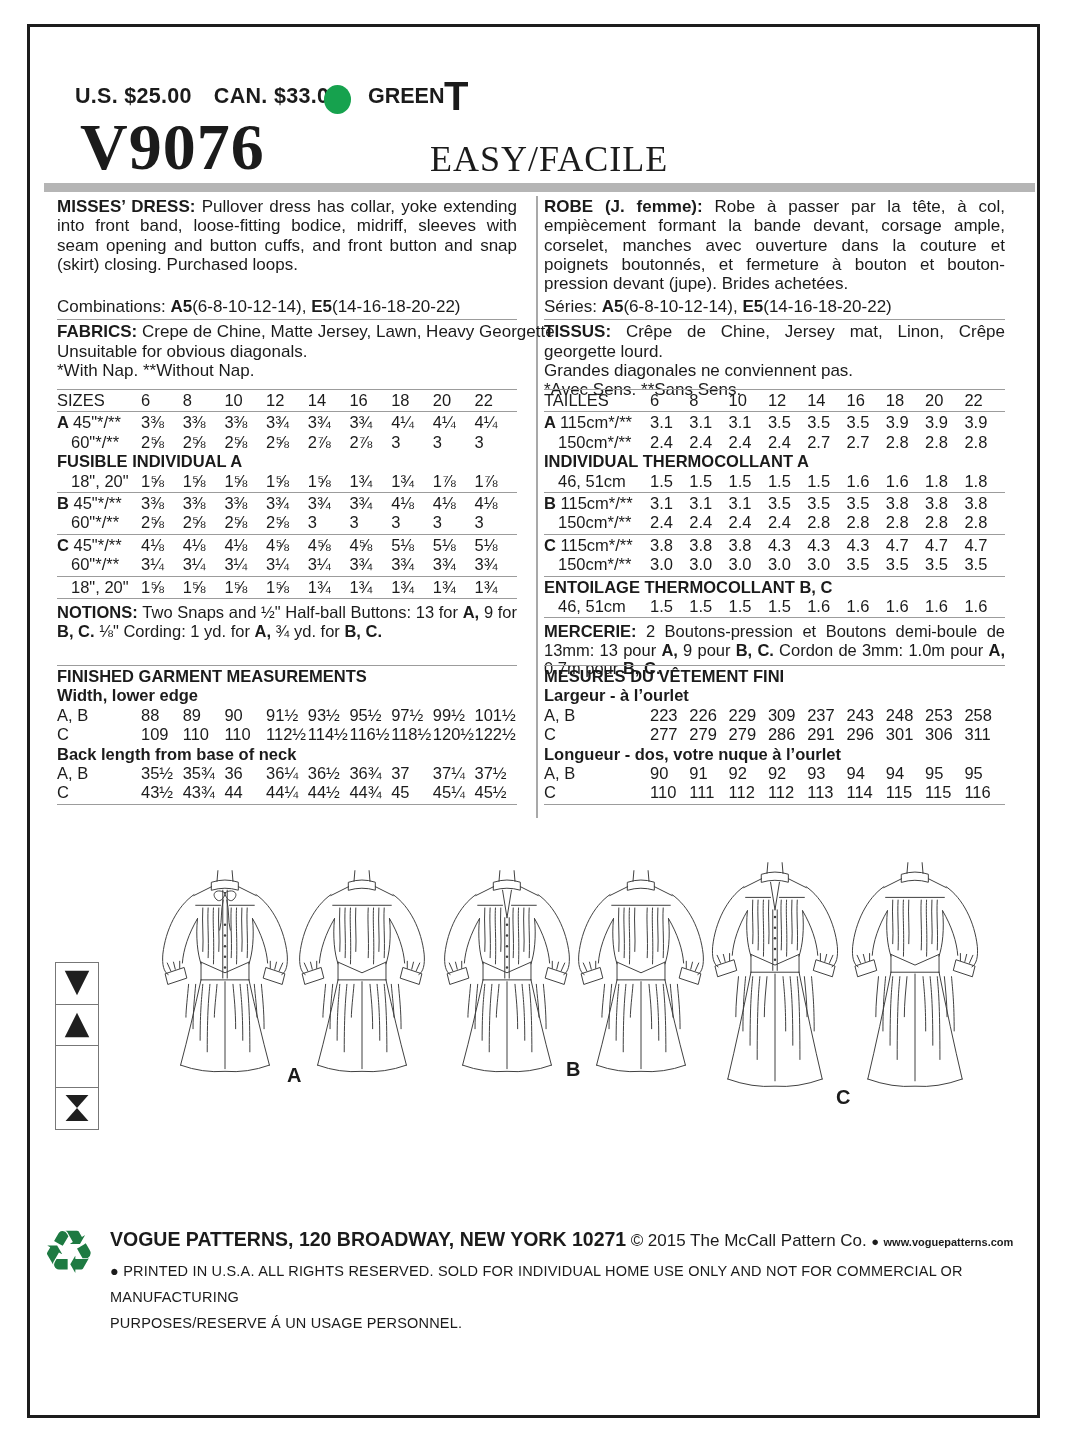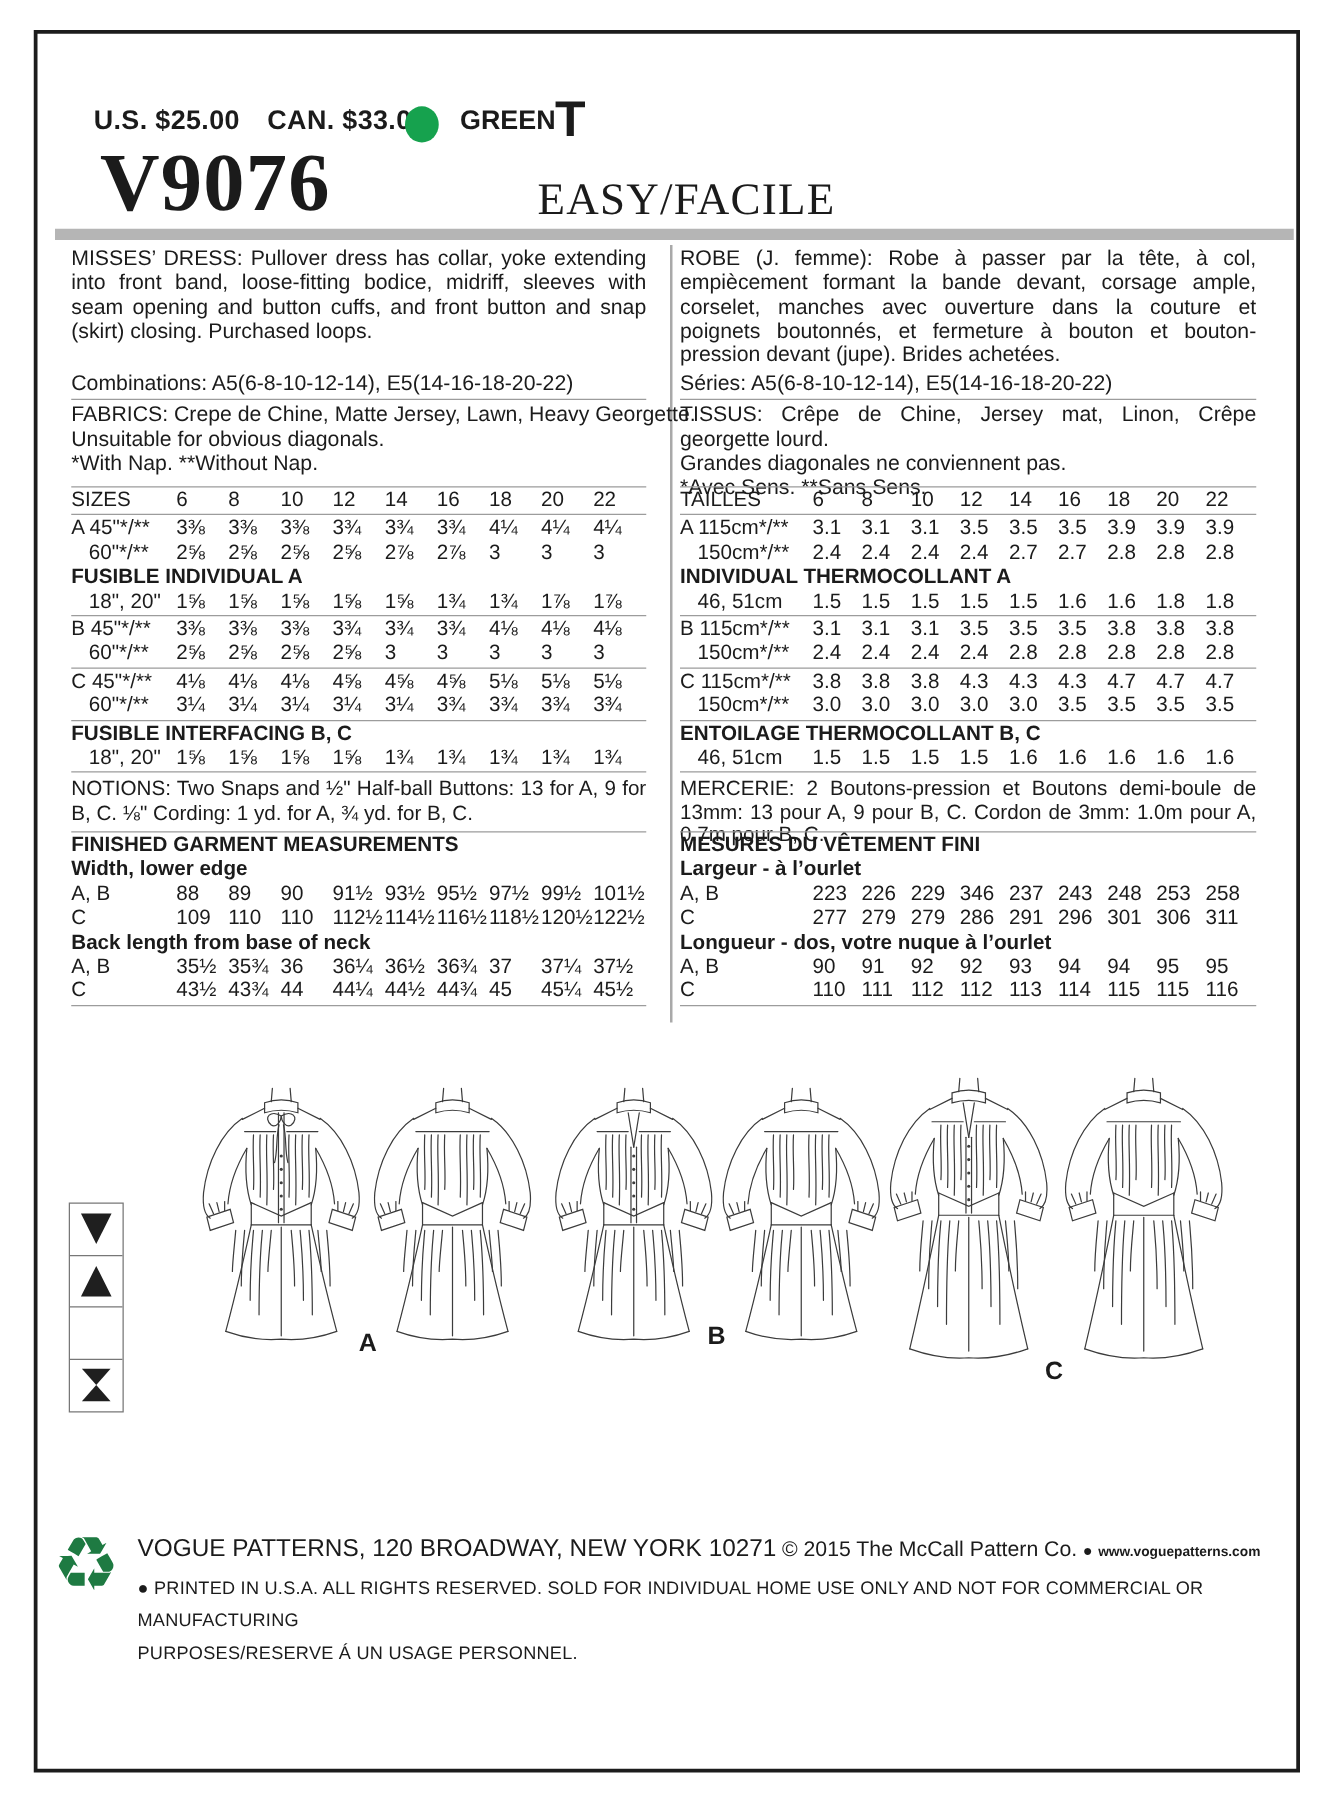--- a/index.html
+++ b/index.html
@@ -41,21 +41,21 @@
   .symcell{width:42px;height:41.5px;border-bottom:1px solid #777;display:flex;align-items:center;justify-content:center}
   .symcell:last-child{border-bottom:none}
   
   .recycle{left:42px;top:1222px;font-size:60px;line-height:1;font-family:"DejaVu Sans",sans-serif}
   .f1{left:110px;top:1228px;white-space:nowrap}
   .f1 b{font-size:19.5px}
   .fcopy{font-size:17px}
   .fdot{font-size:13px}
   .furl{font-size:11px;font-weight:bold}
   .f2{left:110px;top:1258px;width:925px;font-size:14.5px;line-height:26px;letter-spacing:.2px}
-  b{font-weight:normal}
+  b{font-weight:bold}
 </style>
 </head>
 <body>
 
 <div class="abs frame"></div>
 
 <div class="abs price">
   <span>U.S. $25.00</span><span>CAN. $33.00</span>
 </div>
 <div class="abs gdot" id="gdot" style="background: rgb(22, 162, 78);"></div>
@@ -171,21 +171,20 @@
         <span class="tcell">3¼</span>
         <span class="tcell">3¼</span>
         <span class="tcell">3¼</span>
         <span class="tcell">3¼</span>
         <span class="tcell">3¾</span>
         <span class="tcell">3¾</span>
         <span class="tcell">3¾</span>
         <span class="tcell">3¾</span>
       </div>
       <div class="trule"></div>
-      <div class="trow tsection">FUSIBLE INTERFACING B, C</div>
       <div class="trow">
         <span class="tlabel tind">18", 20"</span>
         <span class="tcell">1⅝</span>
         <span class="tcell">1⅝</span>
         <span class="tcell">1⅝</span>
         <span class="tcell">1⅝</span>
         <span class="tcell">1¾</span>
         <span class="tcell">1¾</span>
         <span class="tcell">1¾</span>
         <span class="tcell">1¾</span>
@@ -382,21 +381,21 @@
 </div>
 <div class="abs tbl fr" style="left:544px;top:664px;width:461px">
     <div class="trule"></div>
     <div class="trow tsection">MESURES DU VÊTEMENT FINI</div>
     <div class="trow tsection">Largeur - à l’ourlet</div>
     <div class="trow">
       <span class="tlabel">A, B</span>
       <span class="tcell">223</span>
       <span class="tcell">226</span>
       <span class="tcell">229</span>
-      <span class="tcell">346</span>
+      <span class="tcell">309</span>
       <span class="tcell">237</span>
       <span class="tcell">243</span>
       <span class="tcell">248</span>
       <span class="tcell">253</span>
       <span class="tcell">258</span>
     </div>
     <div class="trow">
       <span class="tlabel">C</span>
       <span class="tcell">277</span>
       <span class="tcell">279</span>

